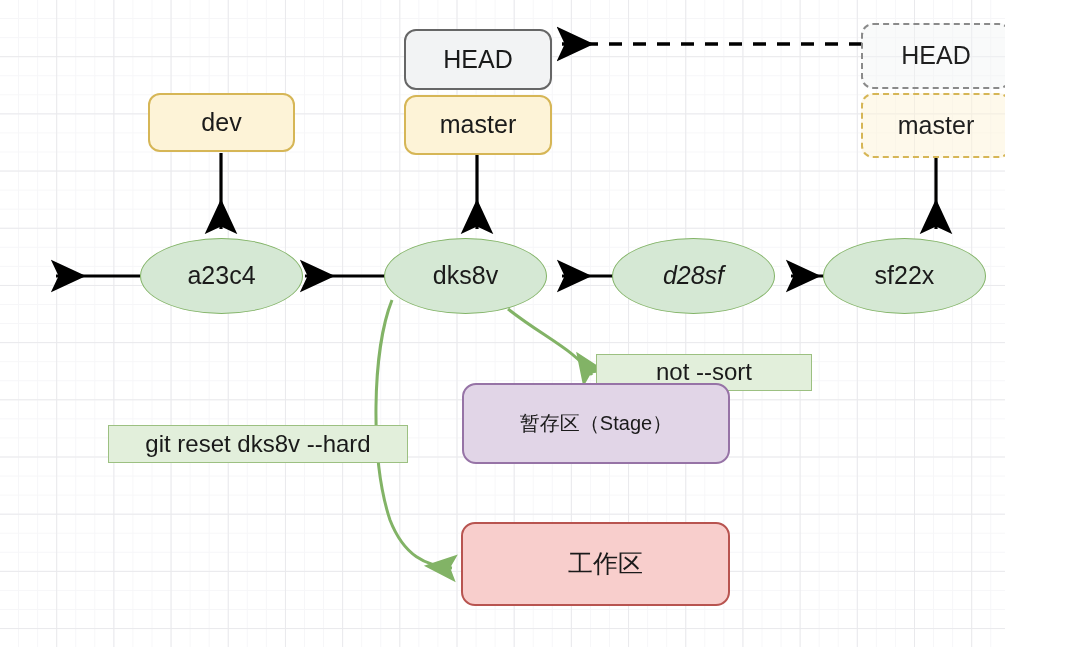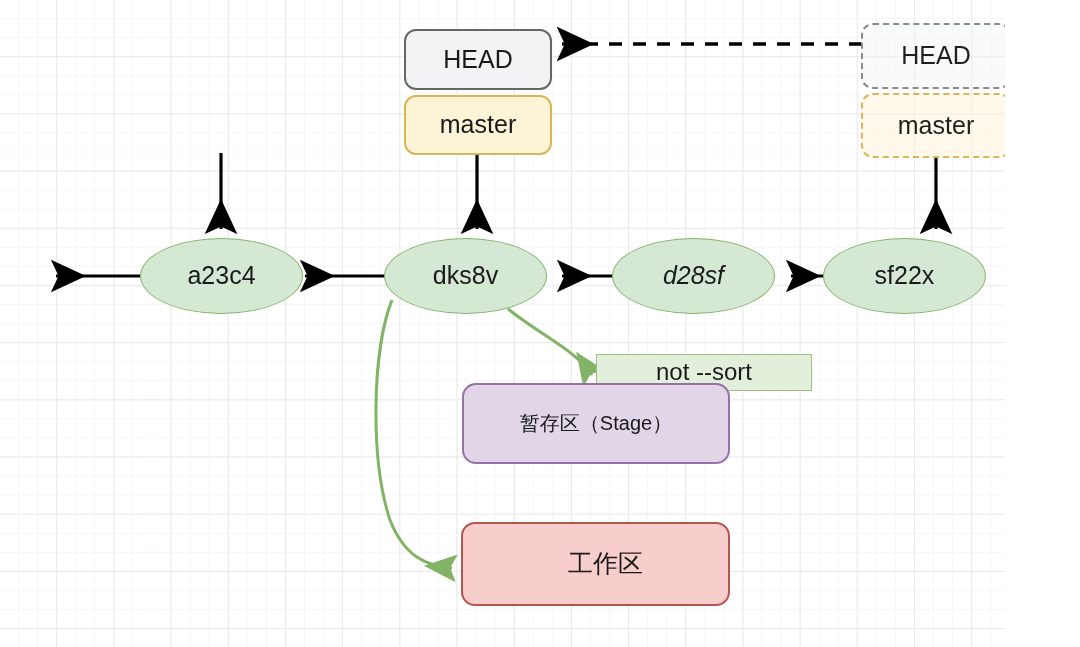--- a/index.html
+++ b/index.html
@@ -155,20 +155,23 @@
   </svg>
 
   <div class="node ref-head" style="left:404px; top:29px; width:148px; height:61px;">
     <span>HEAD</span>
   </div>
 
   <div class="node ref-branch" style="left:404px; top:95px; width:148px; height:60px;">
     <span>master</span>
   </div>
 
+  <div class="node ref-branch" style="left:148px; top:93px; width:147px; height:59px;">
+    <span>dev</span>
+  </div>
 
   <div class="node ghost-head" style="left:861px; top:23px; width:150px; height:66px;">
     <span>HEAD</span>
   </div>
 
   <div class="node ghost-branch" style="left:861px; top:93px; width:150px; height:65px;">
     <span>master</span>
   </div>
 
   <div class="node commit" style="left:140px; top:238px; width:163px; height:76px;">
@@ -180,20 +183,23 @@
   </div>
 
   <div class="node commit" style="left:612px; top:238px; width:163px; height:76px;font-style:italic;">
     <span>d28sf</span>
   </div>
 
   <div class="node commit" style="left:823px; top:238px; width:163px; height:76px;">
     <span>sf22x</span>
   </div>
 
+  <div class="node cmd-label" style="left:108px; top:425px; width:300px; height:38px;">
+    <span>git reset dks8v --hard</span>
+  </div>
 
   <div class="node cmd-label" style="left:596px; top:327px; width:216px; height:37px;margin-top:27px;">
     <span>not --sort</span>
   </div>
 
   <div class="node area-stage" style="left:462px; top:383px; width:268px; height:81px;">
     <span>暂存区（Stage）</span>
   </div>
 
   <div class="node area-work two-line" style="left:461px; top:522px; width:269px; height:84px;">

